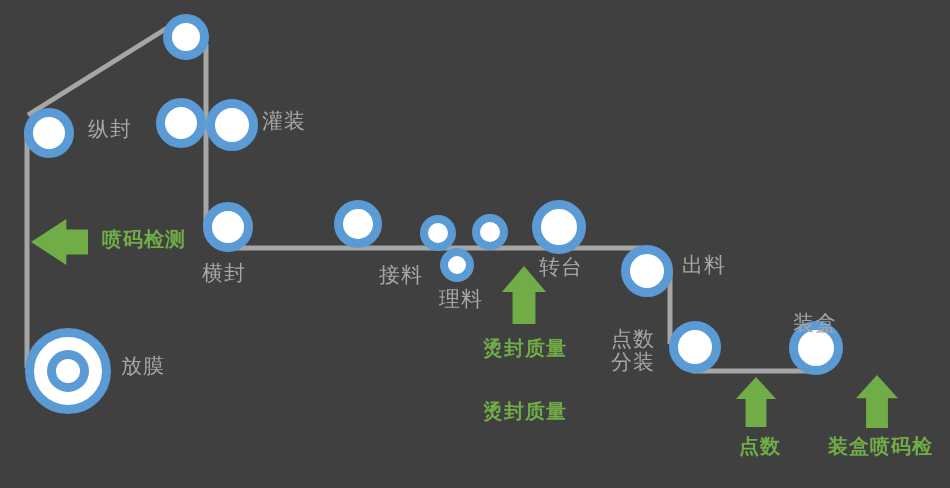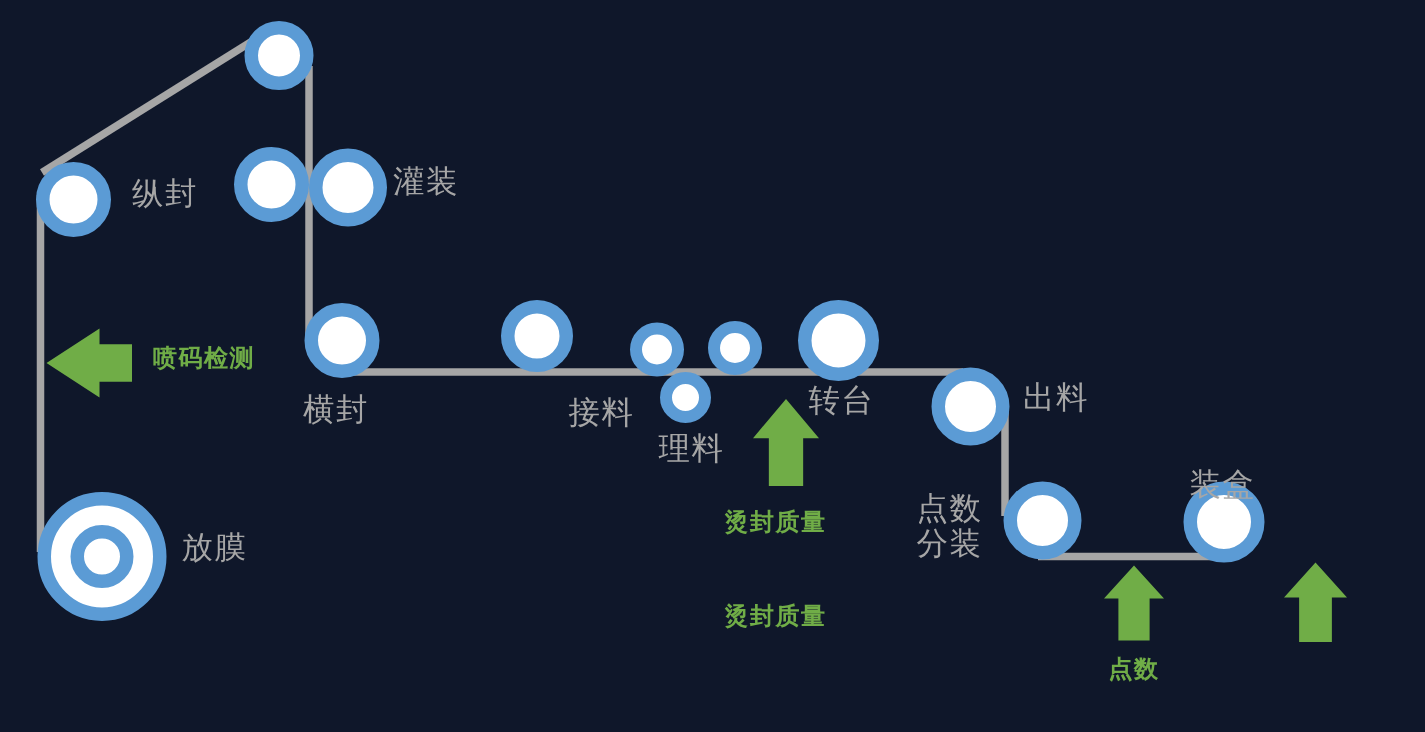--- a/index.html
+++ b/index.html
@@ -5,21 +5,21 @@
   html, body {
     margin: 0;
     padding: 0;
     background: #ffffff;
     font-family: "Liberation Sans", sans-serif;
   }
   .stage {
     position: relative;
     width: 950px;
     height: 488px;
-    background: #0f172a;
+    background: #404040;
     overflow: hidden;
   }
   .stage svg {
     position: absolute;
     left: 0;
     top: 0;
   }
   .label {
     position: absolute;
     white-space: pre-line;
@@ -27,21 +27,21 @@
   }
   .label.station {
     font-family: "DejaVu Serif", "Liberation Serif", serif;
     font-size: 21px;
     line-height: 23px;
     letter-spacing: 1px;
     font-weight: 400;
   }
   .label.inspection {
     font-family: "DejaVu Sans", "Liberation Sans", sans-serif;
-    font-size: 16px;
+    font-size: 20px;
     line-height: 22px;
     letter-spacing: 1px;
     font-weight: 700;
   }
 </style>
 </head>
 <body>
 
 <div class="stage">
     <svg width="950" height="488" viewBox="0 0 950 488">
@@ -79,13 +79,14 @@
     <div class="label station" style="left: 539px; top: 256px; color: rgb(166, 166, 166);">转台</div>
     <div class="label station" style="left: 682px; top: 254px; color: rgb(166, 166, 166);">出料</div>
     <div class="label station" style="left: 611px; top: 328px; color: rgb(166, 166, 166);">点数
 分装</div>
     <div class="label station" style="left: 793px; top: 292px; color: rgb(166, 166, 166); margin-top: 20px;">装盒</div>
     <div class="label station" style="left: 121px; top: 356px; color: rgb(166, 166, 166); font-family: Liberation Mono, monospace;">放膜</div>
     <div class="label inspection" style="left: 102px; top: 228px; color: rgb(112, 173, 71);">喷码检测</div>
     <div class="label inspection" style="left: 483px; top: 337px; color: rgb(112, 173, 71);">烫封质量</div>
     <div class="label inspection" style="left: 483px; top: 400px; color: rgb(112, 173, 71);">烫封质量</div>
     <div class="label inspection" style="left: 739px; top: 435px; color: rgb(112, 173, 71);">点数</div>
+    <div class="label inspection" style="left: 828px; top: 435px; color: rgb(112, 173, 71);">装盒喷码检</div>
   </div>
 
 </body></html>

